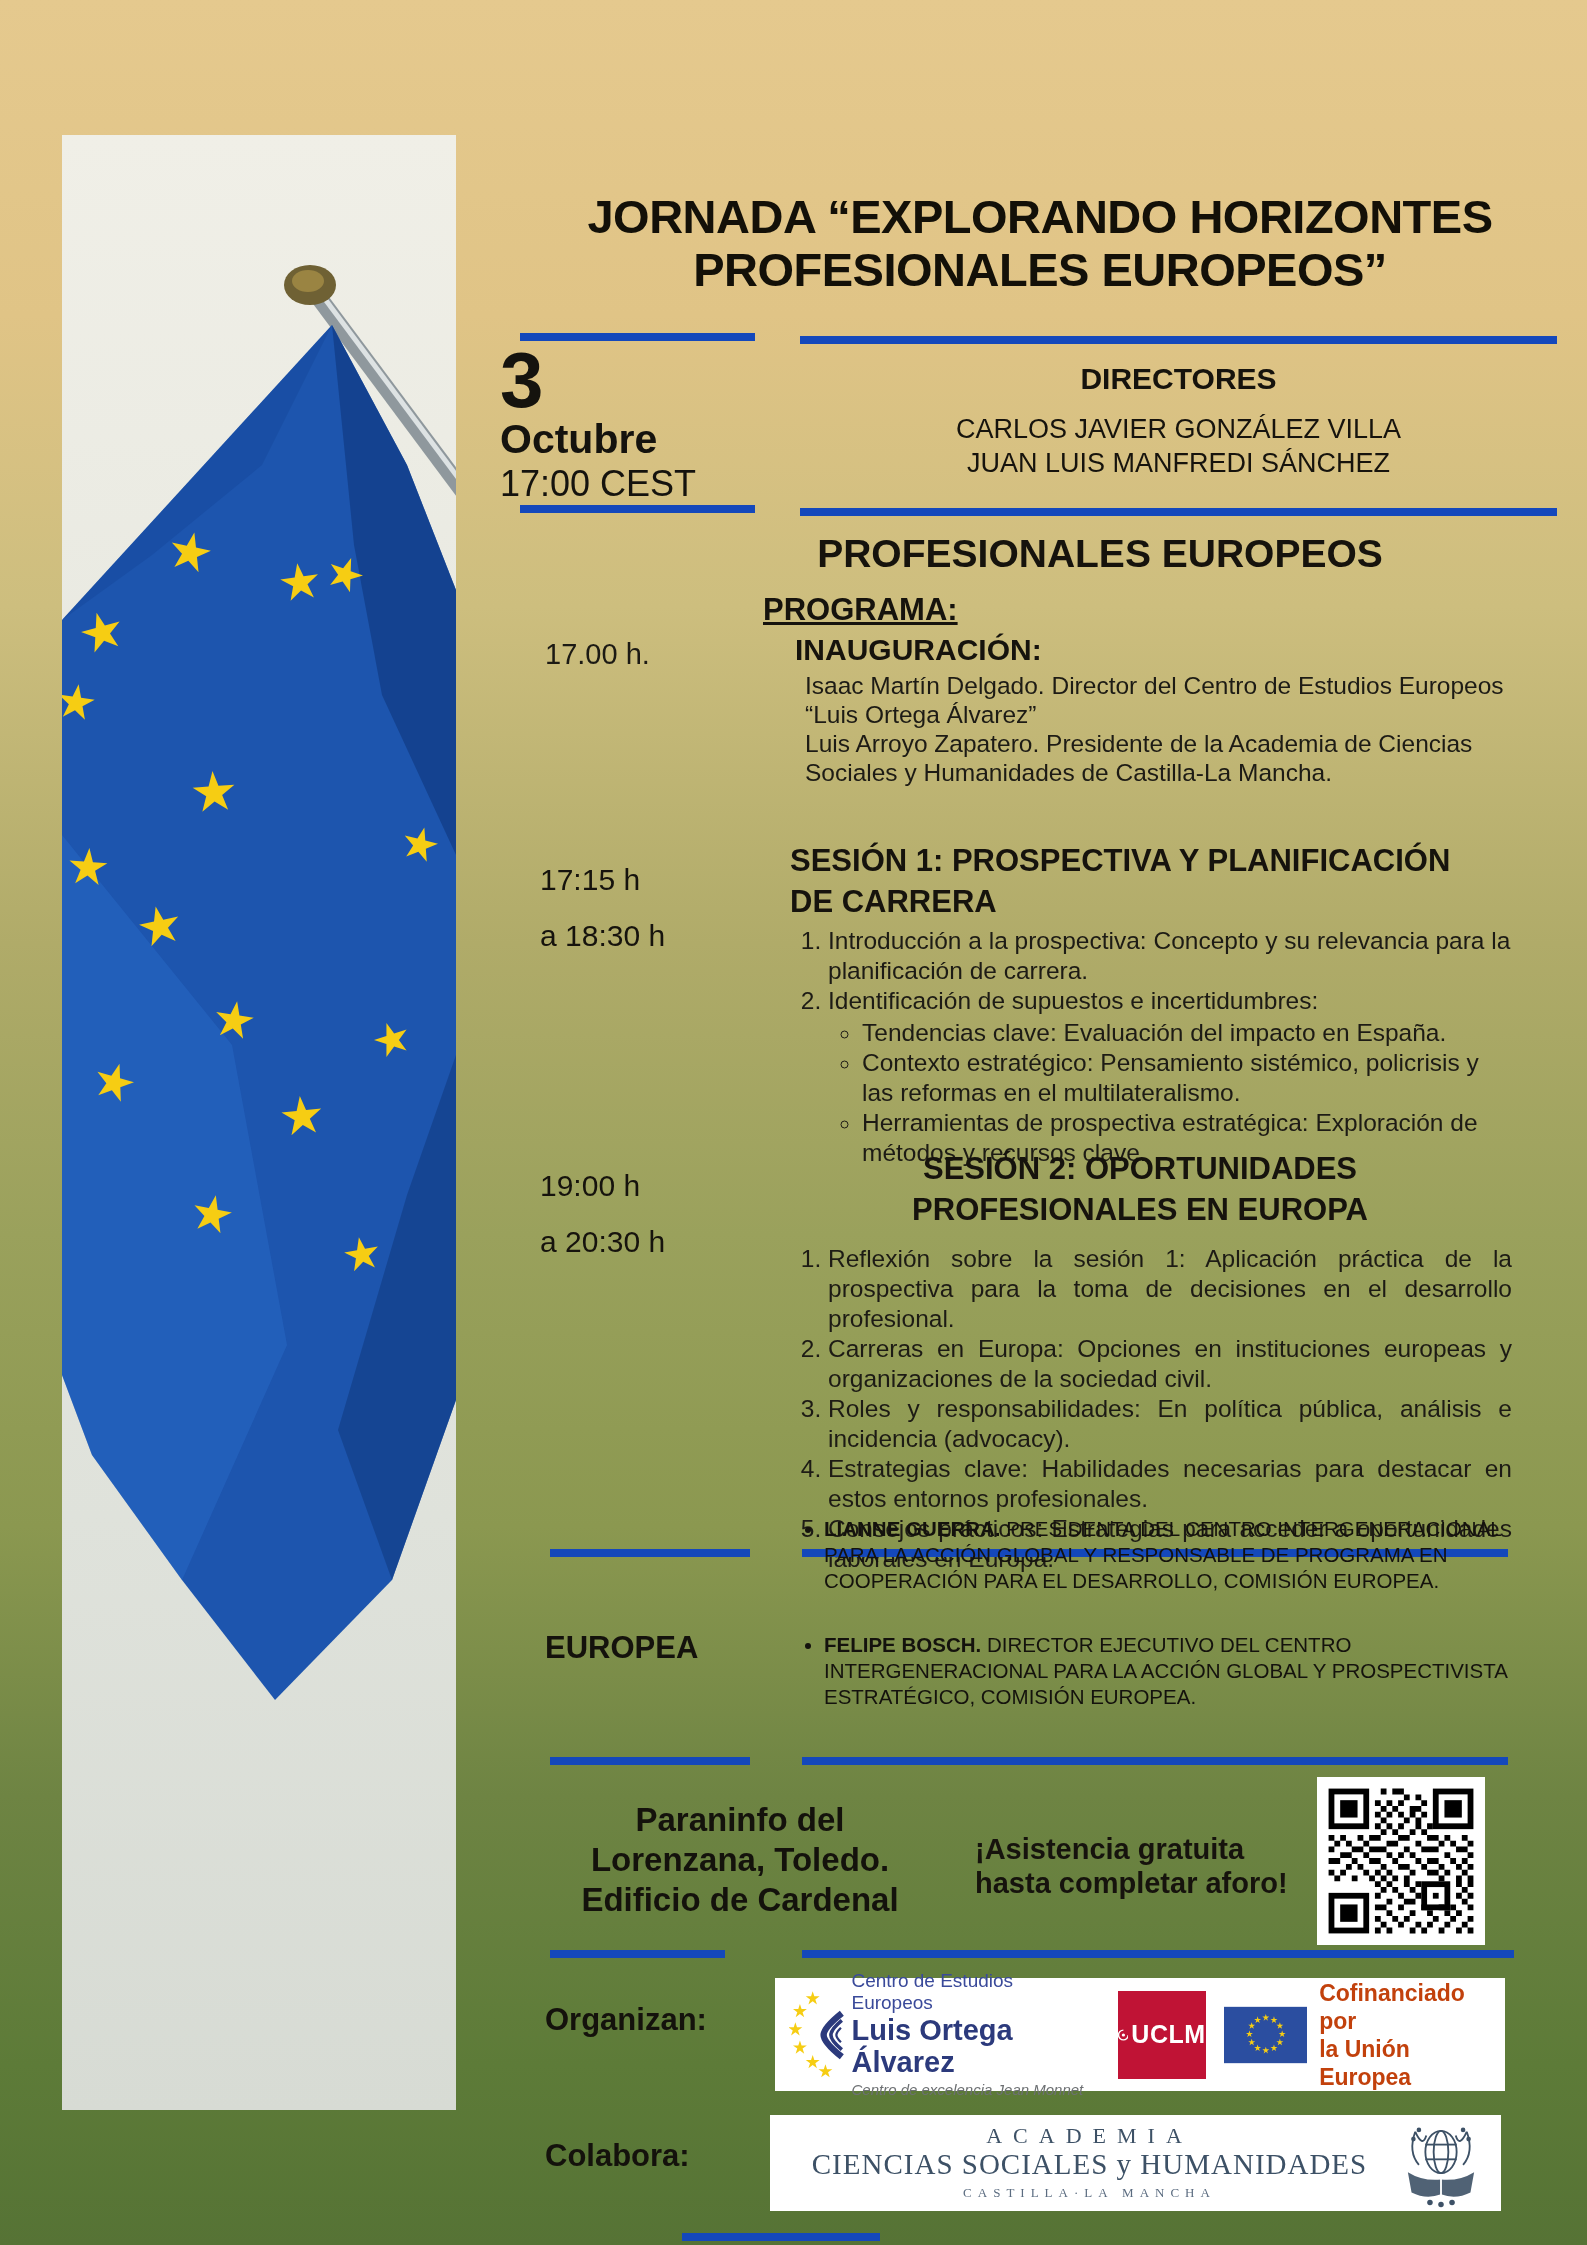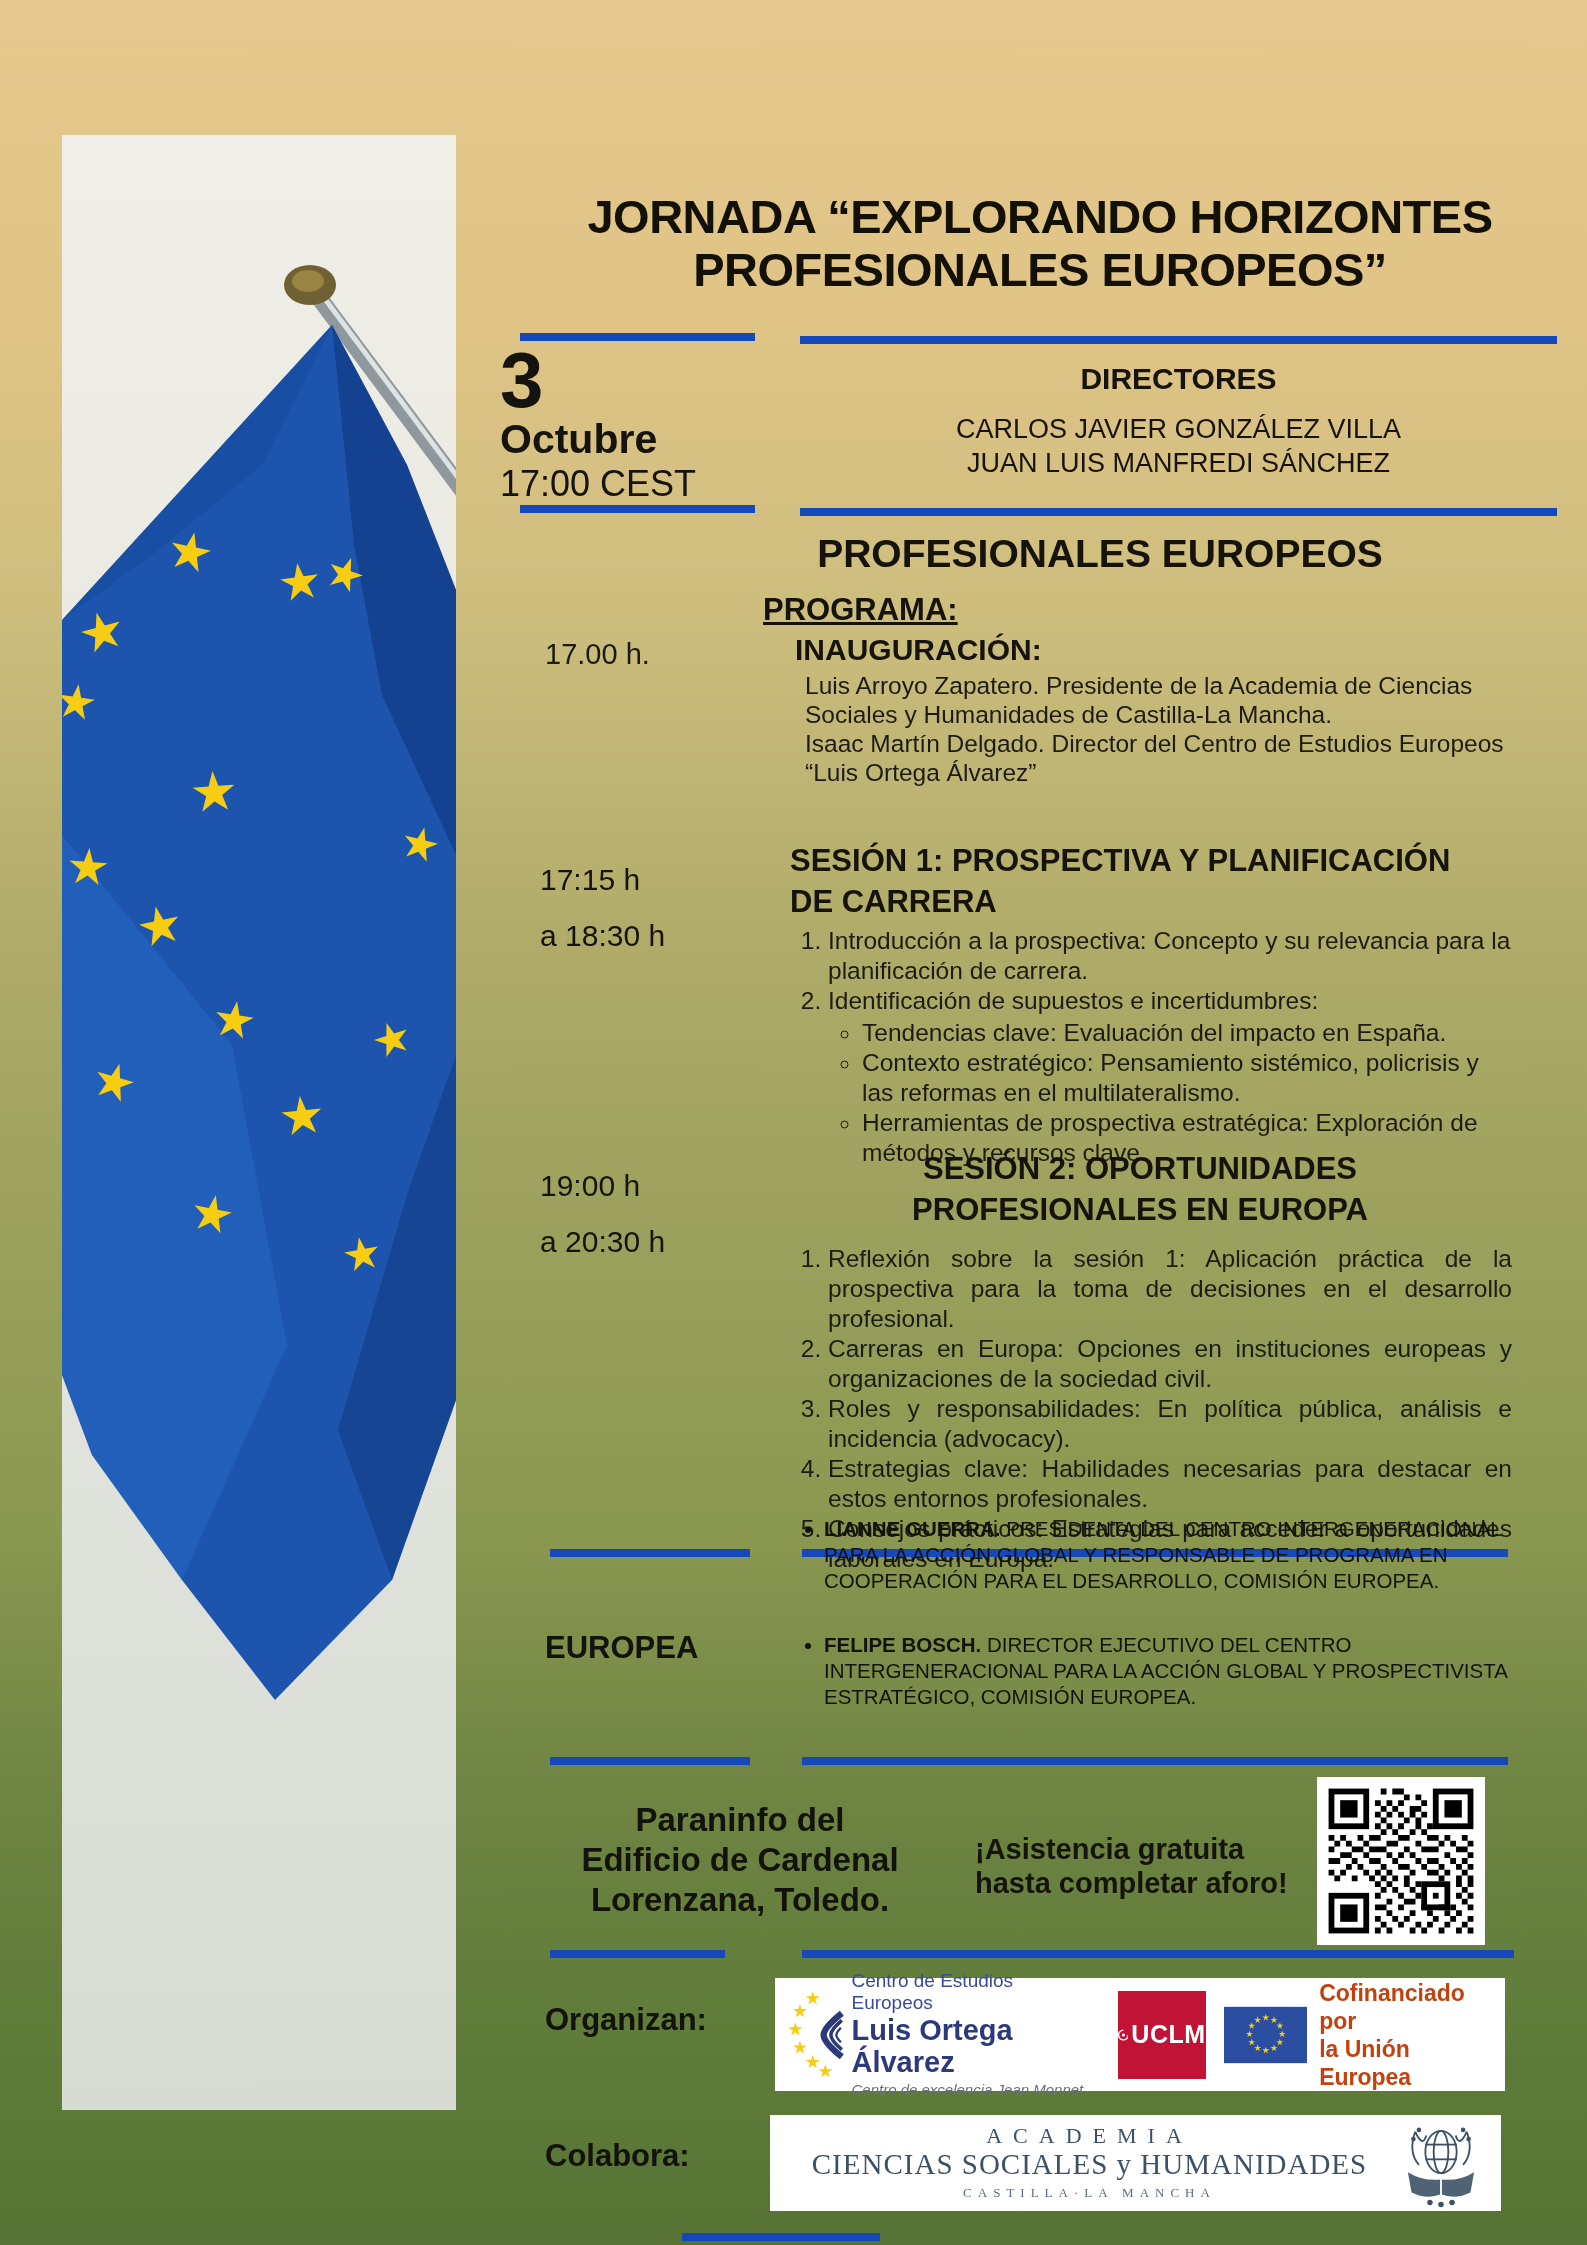--- a/index.html
+++ b/index.html
@@ -154,22 +154,22 @@
   <div class="blue-line" style="left:520px;top:505px;width:235px;"></div>
   <div class="blue-line" style="left:800px;top:508px;width:757px;"></div>
 
   <div class="abs" id="subtitle">PROFESIONALES EUROPEOS</div>
 
   <div class="abs" id="program-label">PROGRAMA:</div>
 
   <div class="abs time-label" id="time-inauguracion">17.00 h.</div>
   <div class="abs" id="inauguracion">
     <div id="inauguracion-heading">INAUGURACIÓN:</div>
+    <div class="inaug-line">Isaac Martín Delgado. Director del Centro de Estudios Europeos “Luis Ortega Álvarez”</div>
     <div class="inaug-line">Luis Arroyo Zapatero. Presidente de la Academia de Ciencias Sociales y Humanidades de Castilla-La Mancha.</div>
-    <div class="inaug-line">Isaac Martín Delgado. Director del Centro de Estudios Europeos “Luis Ortega Álvarez”</div>
   </div>
 
   <div class="abs time-two-line" id="time-session1">
     <div>17:15 h</div>
     <div>a 18:30 h</div>
   </div>
   <div class="abs session-heading" id="session1-heading">SESIÓN 1: PROSPECTIVA Y PLANIFICACIÓN DE CARRERA</div>
   <div class="abs session-list" id="session1-list">
     <ol class="num">
       <li>Introducción a la prospectiva: Concepto y su relevancia para la planificación de carrera.</li>
@@ -214,22 +214,22 @@
         <span>DIRECTOR EJECUTIVO DEL CENTRO INTERGENERACIONAL PARA LA ACCIÓN GLOBAL Y PROSPECTIVISTA ESTRATÉGICO, COMISIÓN EUROPEA.</span>
       </li>
     </ul>
   </div>
 
   <div class="blue-line" style="left:550px;top:1757px;width:200px;"></div>
   <div class="blue-line" style="left:802px;top:1757px;width:706px;"></div>
 
   <div class="abs" id="venue">
     <div>Paraninfo del</div>
+    <div>Lorenzana, Toledo.</div>
     <div>Edificio de Cardenal</div>
-    <div>Lorenzana, Toledo.</div>
   </div>
 
   <div class="abs" id="admission">
     <div>¡Asistencia gratuita</div>
     <div>hasta completar aforo!</div>
   </div>
 
   <div class="abs" id="qr-box">
     <svg viewBox="0 0 29 29">
       <rect x="0" y="0" width="29" height="29" fill="#fff"></rect>

